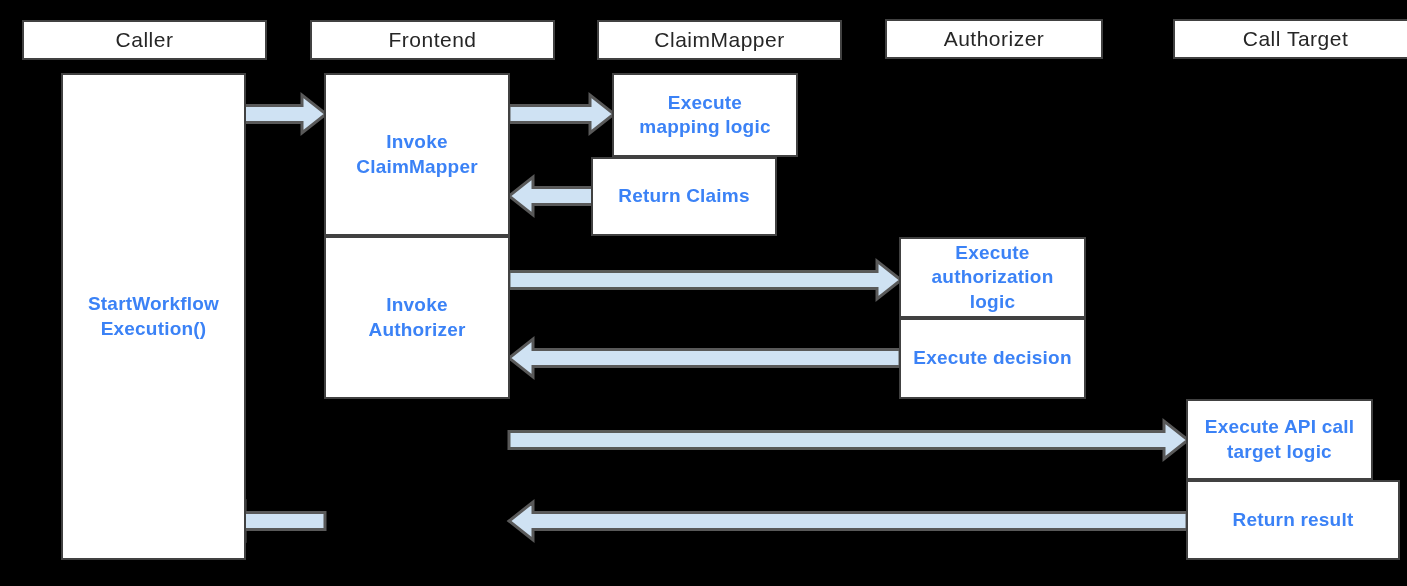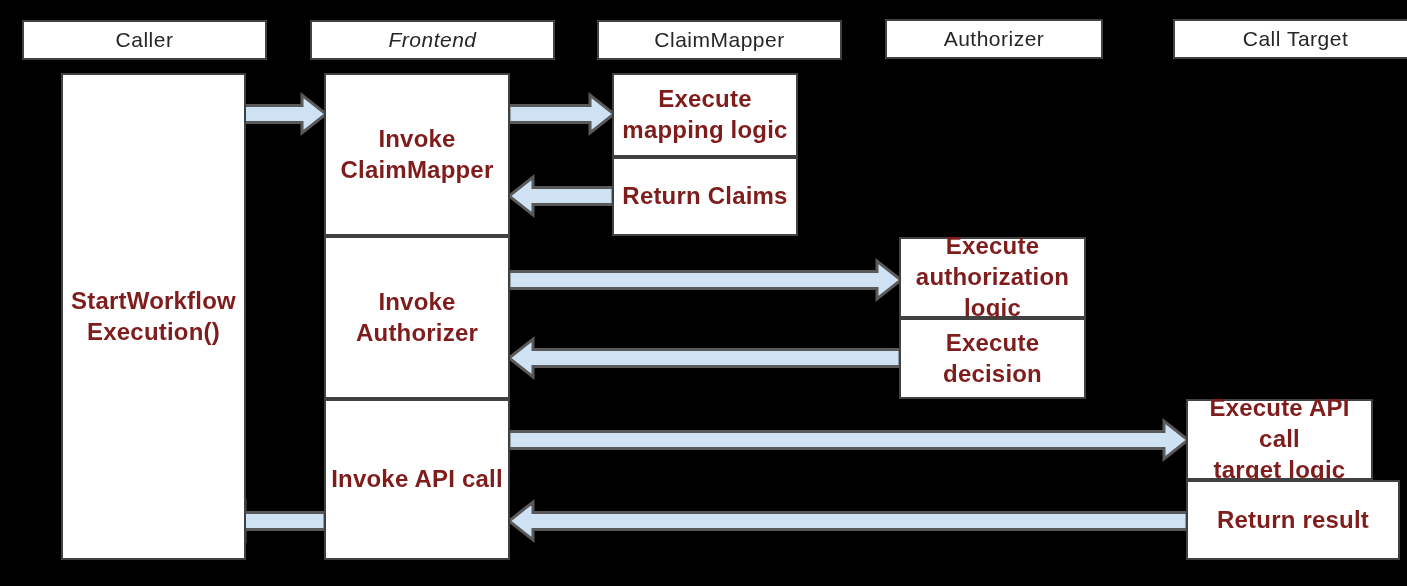--- a/index.html
+++ b/index.html
@@ -9,35 +9,35 @@
   #arrows{position:absolute;left:0;top:0;width:1407px;height:586px;}
   .arrow{fill:var(--arrow-fill,#cfe2f3);stroke:var(--arrow-stroke,#595959);
          stroke-width:3;stroke-linejoin:miter;}
   .hdr{position:absolute;width:245px;height:40px;box-sizing:border-box;
        background:var(--box-fill,#fff);border:2px solid var(--box-border,#414141);
        display:flex;align-items:center;justify-content:center;}
   .hdr span{font-size:21px;font-weight:400;color:#262626;letter-spacing:0.5px;white-space:nowrap;}
   .tbox{position:absolute;box-sizing:border-box;background:var(--box-fill,#fff);
         border:2px solid var(--box-border,#414141);
         display:flex;align-items:center;justify-content:center;text-align:center;}
-  .tbox span{font-size:24px;font-weight:700;color:#7f1d1d;line-height:1.28;
+  .tbox span{font-size:19px;font-weight:700;color:#3b82f6;line-height:1.28;
              white-space:pre-line;letter-spacing:0.2px;}
   
   #hdr-caller{left:22px;top:20px;}
-  #hdr-frontend{left:310px;top:20px;font-style:italic;}
+  #hdr-frontend{left:310px;top:20px;}
   #hdr-claimmapper{left:597px;top:20px;}
   #hdr-authorizer{left:885px;top:19px;width:218px;}
   #hdr-call-target{left:1173px;top:19px;}
   
   #box-start-workflow{left:37px;top:73px;width:185px;height:487px;margin-left:24px;}
   #box-invoke-claimmapper{left:324px;top:73px;width:186px;height:163px;}
   #box-invoke-authorizer{left:324px;top:236px;width:186px;height:163px;}
   #box-invoke-api-call{left:324px;top:399px;width:186px;height:161px;}
   #box-execute-mapping-logic{left:612px;top:73px;width:186px;height:84px;}
-  #box-return-claims{left:612px;top:157px;width:186px;height:79px;}
+  #box-return-claims{left:591px;top:157px;width:186px;height:79px;}
   #box-execute-authorization-logic{left:899px;top:237px;width:187px;height:81px;}
   #box-return-decision{left:899px;top:318px;width:187px;height:81px;}
   #box-execute-api-call-target-logic{left:1186px;top:399px;width:187px;height:81px;}
   #box-return-result{left:1186px;top:480px;width:214px;height:80px;}
 </style>
 </head>
 <body>
 
 <div class="canvas">
 
@@ -73,23 +73,20 @@
 Execution()</span>
   </div>
   <div class="tbox" id="box-invoke-claimmapper">
     <span>Invoke
 ClaimMapper</span>
   </div>
   <div class="tbox" id="box-invoke-authorizer">
     <span>Invoke
 Authorizer</span>
   </div>
-  <div class="tbox" id="box-invoke-api-call">
-    <span>Invoke API call</span>
-  </div>
   <div class="tbox" id="box-execute-mapping-logic">
     <span>Execute
 mapping logic</span>
   </div>
   <div class="tbox" id="box-return-claims">
     <span>Return Claims</span>
   </div>
   <div class="tbox" id="box-execute-authorization-logic">
     <span>Execute
 authorization

